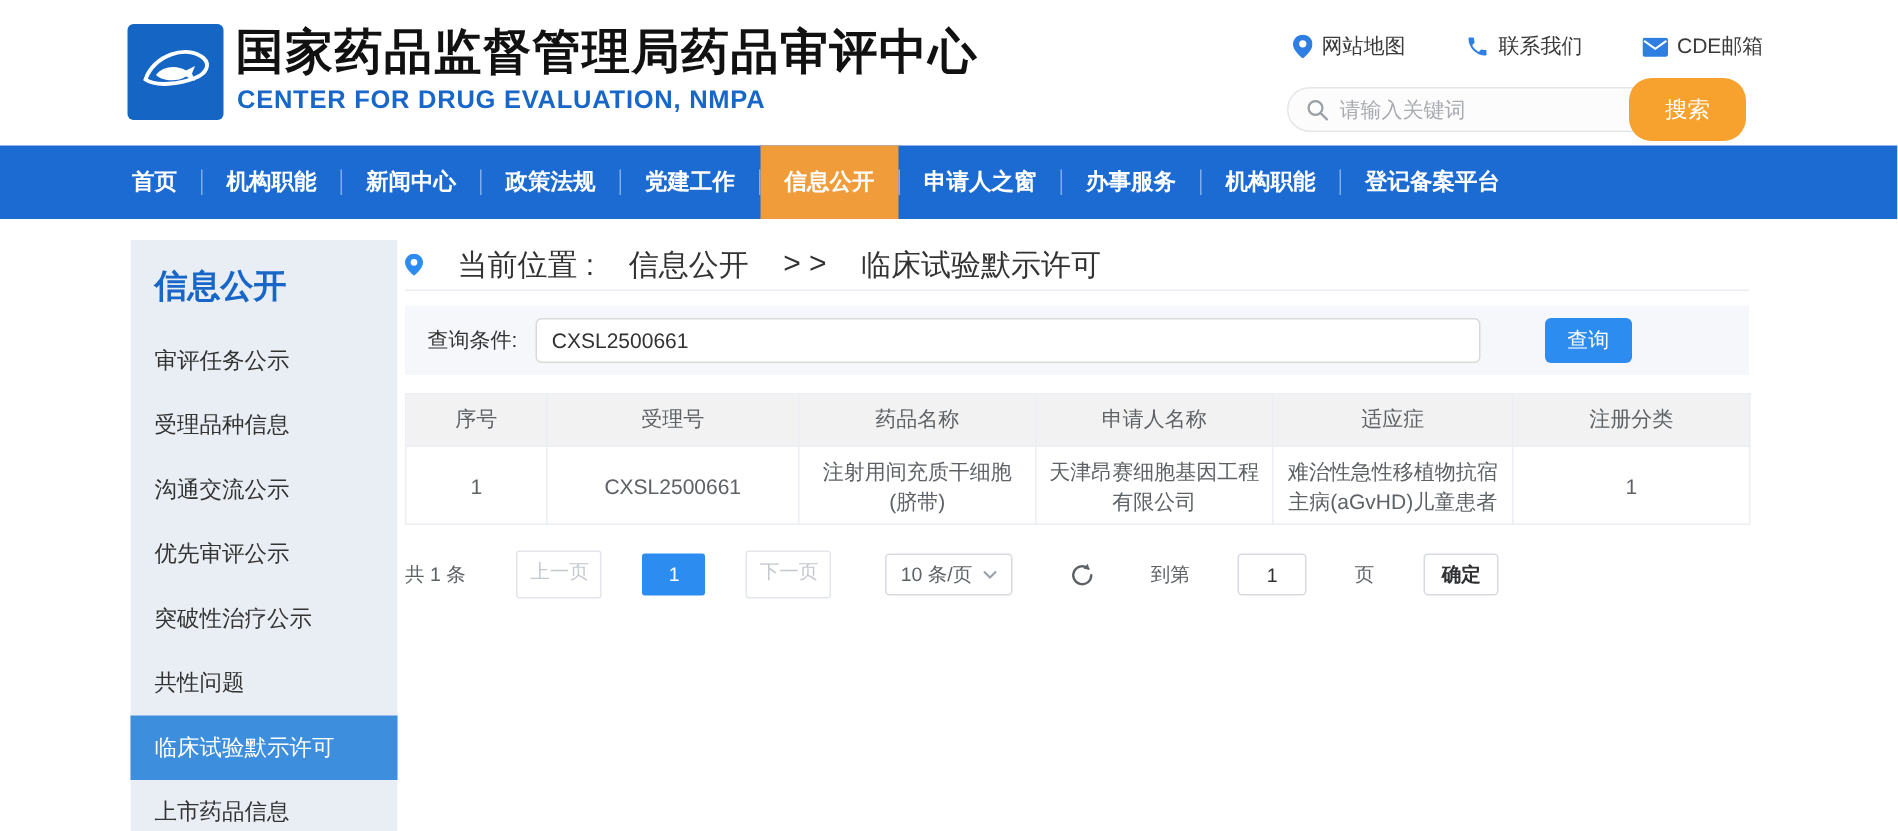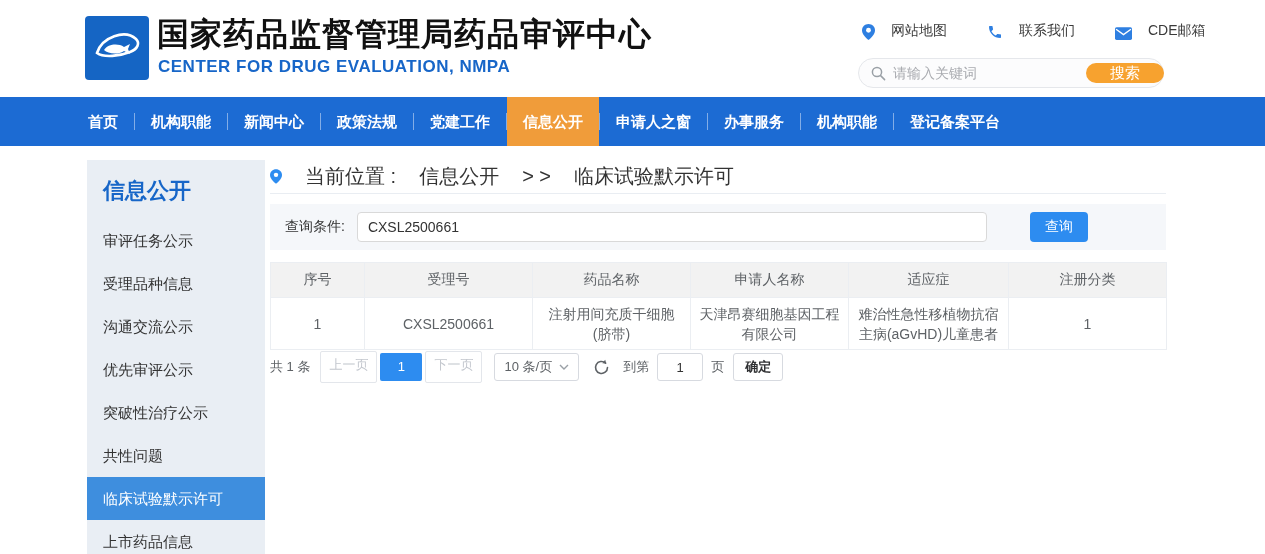--- a/index.html
+++ b/index.html
@@ -17,31 +17,31 @@
 
   
   .header{position:absolute;left:0;top:0;width:1265px;height:97px;background:#fff;}
   .logo-box{position:absolute;left:85px;top:16px;width:64px;height:64px;
     background:#1565C4;border-radius:4px;display:flex;align-items:center;justify-content:center;}
   .brand-title{position:absolute;left:157px;top:13px;font-size:32px;font-weight:bold;
     color:#111;letter-spacing:1px;white-space:nowrap;}
   .brand-subtitle{position:absolute;left:158px;top:57px;font-size:17px;font-weight:bold;
     color:var(--brand-blue);letter-spacing:.5px;white-space:nowrap;}
   .quick-links{position:absolute;left:862px;top:22px;display:flex;gap:40px;}
-  .quick-link{display:flex;align-items:flex-end;gap:16px;font-size:14px;color:#3a3a3a;
+  .quick-link{display:flex;align-items:center;gap:6px;font-size:14px;color:#3a3a3a;
     text-decoration:none;cursor:pointer;white-space:nowrap;}
   .ql-icon{display:flex;align-items:center;}
   .search-bar{position:absolute;left:858px;top:58px;width:306px;height:30px;
     border:1px solid #E5E7EB;border-radius:15px;background:#FCFCFD;
     display:flex;align-items:center;padding-left:12px;}
   .search-icon{display:flex;align-items:center;margin-right:7px;}
   .search-input{flex:1;border:none;outline:none;background:transparent;font-size:14px;color:#333;
     font-family:"Liberation Sans","DejaVu Sans",sans-serif;min-width:0;}
   .search-input::placeholder{color:#A9ABB0;}
-  .search-btn{width:78px;height:20px;margin-right:-1px;border:none;border-radius:15px;
+  .search-btn{width:78px;height:42px;margin-right:-1px;border:none;border-radius:15px;
     background:var(--search-orange);color:#fff;font-size:15px;cursor:pointer;
     font-family:"Liberation Sans","DejaVu Sans",sans-serif;}
 
   
   .nav{position:absolute;left:0;top:97px;width:1265px;height:49px;background:var(--nav-blue);
     display:flex;align-items:stretch;padding-left:72px;}
   .nav-item{color:#fff;font-size:15px;font-weight:bold;line-height:49px;padding:0 16px;
     text-decoration:none;white-space:nowrap;cursor:pointer;}
   .nav-item.active{background:var(--accent-orange);}
   .nav-divider{width:1px;height:17px;background:rgba(255,255,255,.45);align-self:center;}
@@ -70,21 +70,21 @@
 
   .result-table{margin-top:12px;width:896px;border-collapse:collapse;table-layout:fixed;}
   .result-table th{height:35px;background:#F2F2F2;font-weight:normal;font-size:14px;color:#5E6266;
     border:1px solid #EBEEF2;}
   .result-table td{height:52px;font-size:14px;color:#5E6266;text-align:center;
     border:1px solid #EBEEF2;line-height:20px;padding:4px 8px;}
   .col-0{width:94px;}.col-1{width:168px;}.col-2{width:158px;}
   .col-3{width:158px;}.col-4{width:160px;}.col-5{width:158px;}
 
   
-  .pagination{margin-top:1px;display:flex;align-items:center;font-size:13px;color:#5E6266;}
+  .pagination{margin-top:17px;display:flex;align-items:center;font-size:13px;color:#5E6266;gap:24px;}
   .pg-total{margin-right:10px;white-space:nowrap;}
   .pg-btn{min-width:57px;height:32px;line-height:26px;border:1px solid #E3E6EB;background:#fff;
     color:#C3C7CE;text-align:center;border-radius:2px;margin-right:3px;font-size:13px;
     cursor:default;white-space:nowrap;padding:0 6px;}
   .pg-page{min-width:42px;height:28px;line-height:28px;background:var(--btn-blue);color:#fff;
     text-align:center;border-radius:2px;margin-right:3px;cursor:pointer;}
   .pg-next{margin-right:12px;}
   .pg-size{height:28px;border:1px solid #D7DAE0;border-radius:3px;display:flex;align-items:center;
     padding:0 9px;gap:7px;color:#5E6266;margin-right:14px;background:#fff;cursor:pointer;white-space:nowrap;}
   .pg-refresh{margin-right:13px;display:flex;align-items:center;cursor:pointer;}

